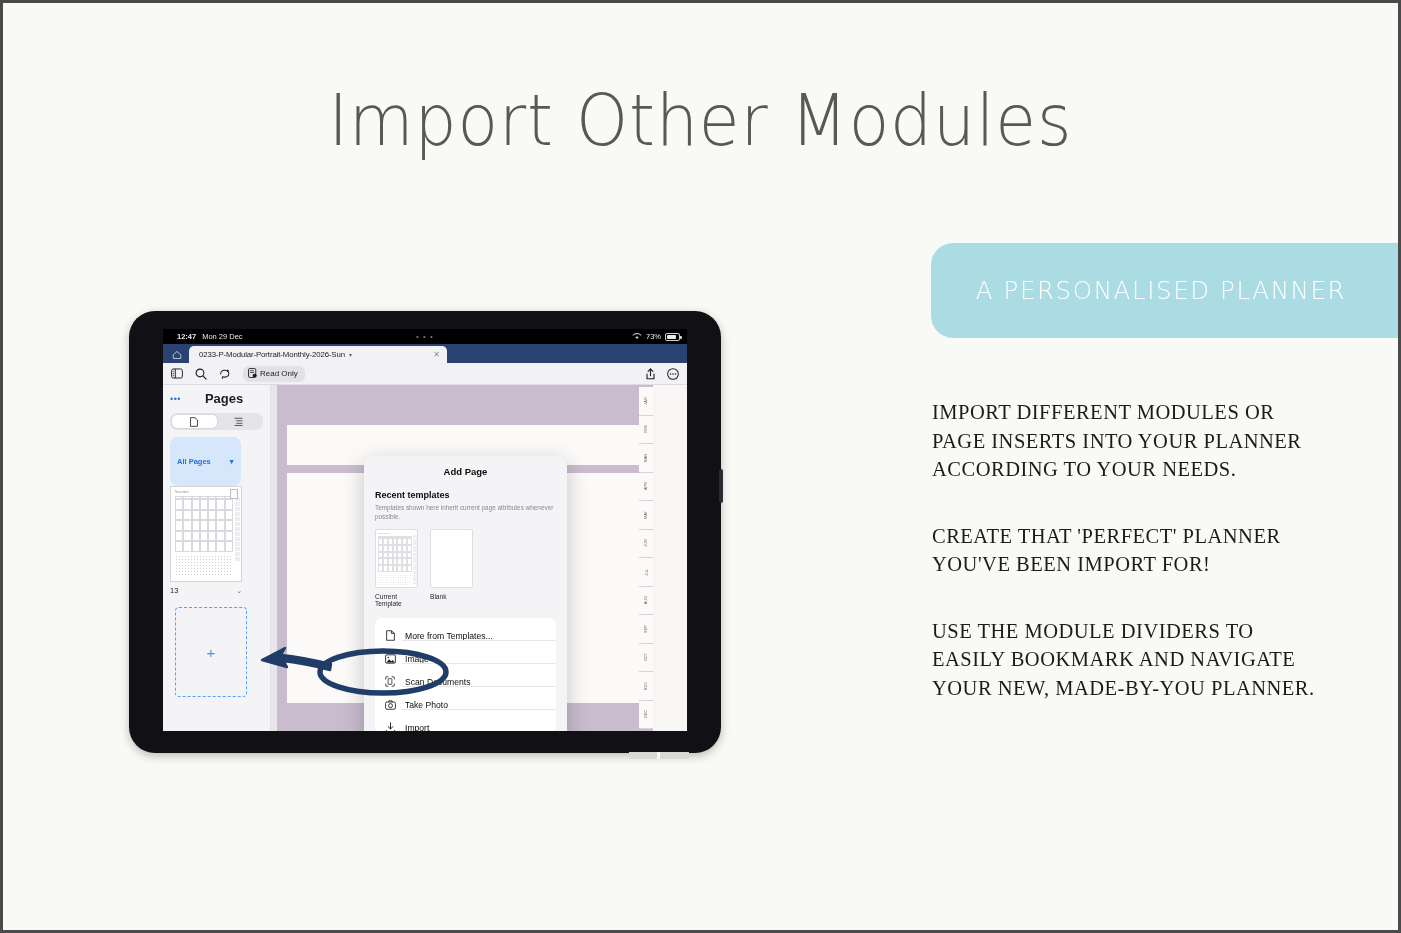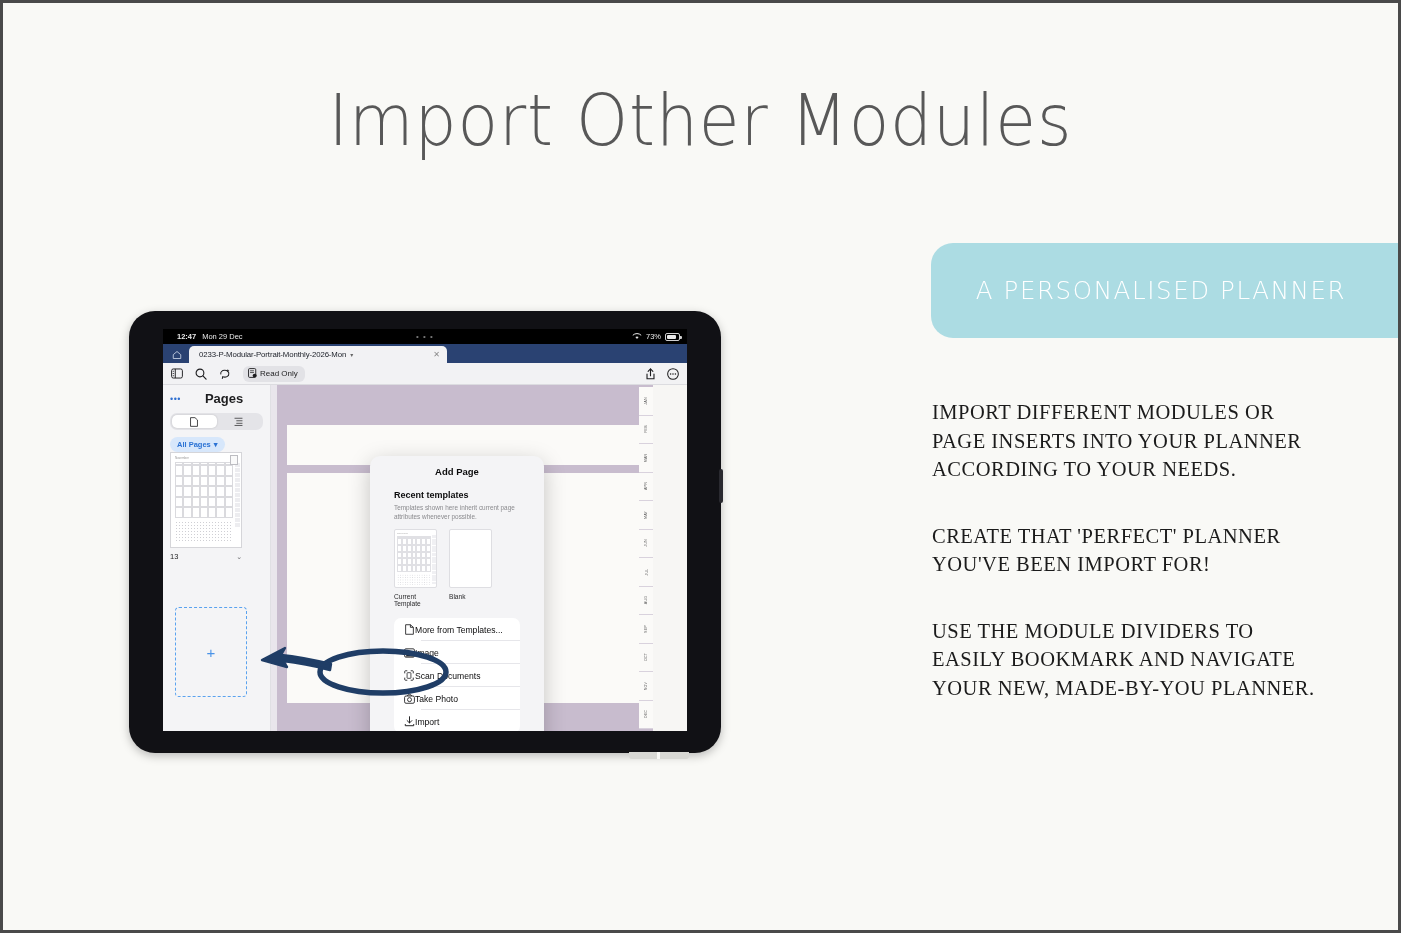--- a/index.html
+++ b/index.html
@@ -220,25 +220,25 @@
     border-radius: 7px;
     display: flex; padding: 2px;
   }
   .seg {
     flex: 1; display: flex; align-items: center; justify-content: center;
     font-size: 8px; color: #3a3a3c; border-radius: 5px;
   }
   .seg.active { background: #fff; box-shadow: 0 0 2px rgba(0,0,0,0.18); }
   #allpages-chip {
     margin-top: 7px;
-    display: inline-flex; align-items: center; gap: 3px;
+    display: inline-flex; align-items: center; gap: 19px;
     background: #d7e7fb; color: #2a72d4;
     font-size: 7.5px; font-weight: 600;
     border-radius: 8px;
-    padding: 3px 7px;
+    padding: 20px 7px;
   }
   #page-thumb-wrap { width: 72px; }
   #page-thumb {
     width: 72px; height: 96px;
     background: #fff;
     border: 1px solid #d5d5d9;
     position: relative;
     overflow: hidden;
   }
   #thumb-month-label {
@@ -311,26 +311,26 @@
   }
   .month-tab span { transform: rotate(-90deg); display: block; }
   #page-right-gutter {
     position: absolute; right: 0; top: 0; bottom: 0; width: 34px;
     background: #f7f6f4;
   }
 
   
   #add-page-modal {
     position: absolute;
-    left: 99px; top: 71px;
-    width: 174px; height: 338px;
+    left: 93px; top: 71px;
+    width: 203px; height: 338px;
     background: #f4f4f6;
     border-radius: 10px;
     box-shadow: 0 6px 22px rgba(0,0,0,0.22);
-    padding: 10px 24px;
+    padding: 10px 11px;
   }
   #modal-title {
     text-align: center; font-size: 9.5px; font-weight: 700; color: #0c0c0d;
     margin-bottom: 13px;
   }
   #recent-templates-heading {
     font-size: 9px; font-weight: 700; color: #0c0c0d; margin-bottom: 3px;
   }
   #recent-templates-desc {
     font-size: 6.4px; line-height: 9px; color: #8a8a8e; margin-bottom: 8px;
@@ -358,22 +358,22 @@
   }
   .template-caption { margin-top: 5px; font-size: 6.6px; color: #2a2a2c; }
   #modal-menu {
     margin-top: 11px;
     background: #ffffff;
     border-radius: 7px;
     overflow: hidden;
   }
   .menu-row {
     height: 23px;
-    display: flex; align-items: center;
-    padding-left: 9px; 
+    display: flex; align-items: flex-end;
+    padding-left: 9px; gap: 9px;
     font-size: 8.6px; color: #0c0c0d;
     position: relative;
   }
   .menu-row:not(:last-child):after {
     content: ""; position: absolute; left: 27px; right: 0; bottom: 0;
     height: 0.7px; background: #e6e6ea;
   }
   .menu-icon { width: 12px; display: flex; align-items: center; justify-content: center; color: #1d1d1f; }
 
   
@@ -436,21 +436,21 @@
       </span>
     </div>
 
     <div id="app-tabbar">
       <div id="home-icon-btn">
         <svg width="10" height="10" viewBox="0 0 12 12">
             <path d="M1.5 5.6 L6 1.8 L10.5 5.6 V10.2 H1.5 Z" fill="none" stroke="#cdd6e8" stroke-width="1"></path>
           </svg>
       </div>
       <div id="doc-tab">
-        <span id="doc-tab-title">0233-P-Modular-Portrait-Monthly-2026-Mon</span>
+        <span id="doc-tab-title">0233-P-Modular-Portrait-Monthly-2026-Sun</span>
         <span id="doc-tab-chevron">▾</span>
         <span id="doc-tab-close">✕</span>
       </div>
     </div>
 
     <div id="app-toolbar">
       <span class="tb-icon">
         <svg width="12" height="11" viewBox="0 0 14 12">
             <rect x="0.7" y="0.7" width="12.6" height="10.6" rx="2" fill="none" stroke="#1d1d1f" stroke-width="1.1"></rect>
             <line x1="5" y1="0.7" x2="5" y2="11.3" stroke="#1d1d1f" stroke-width="1.1"></line>

